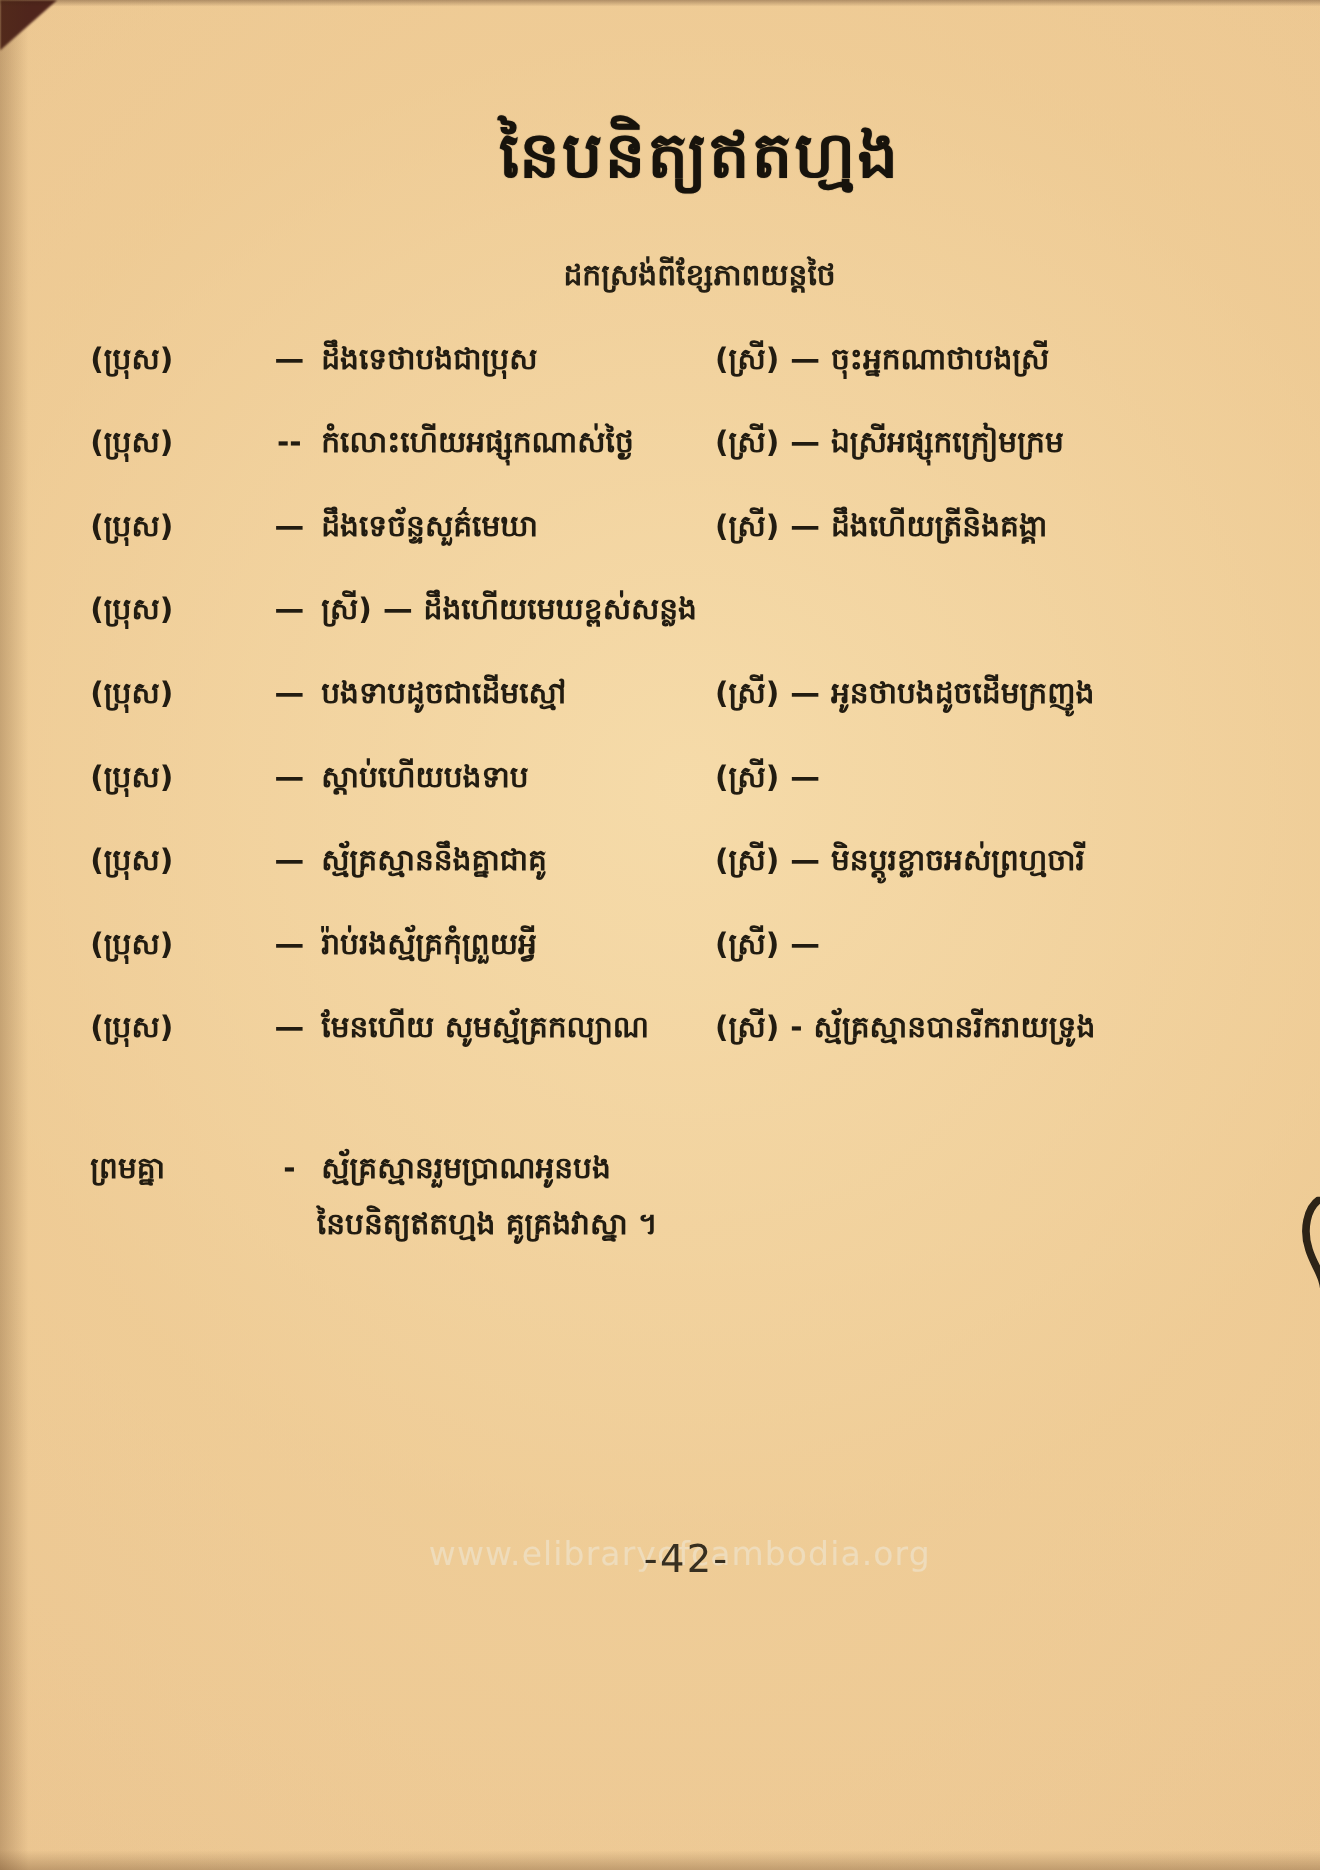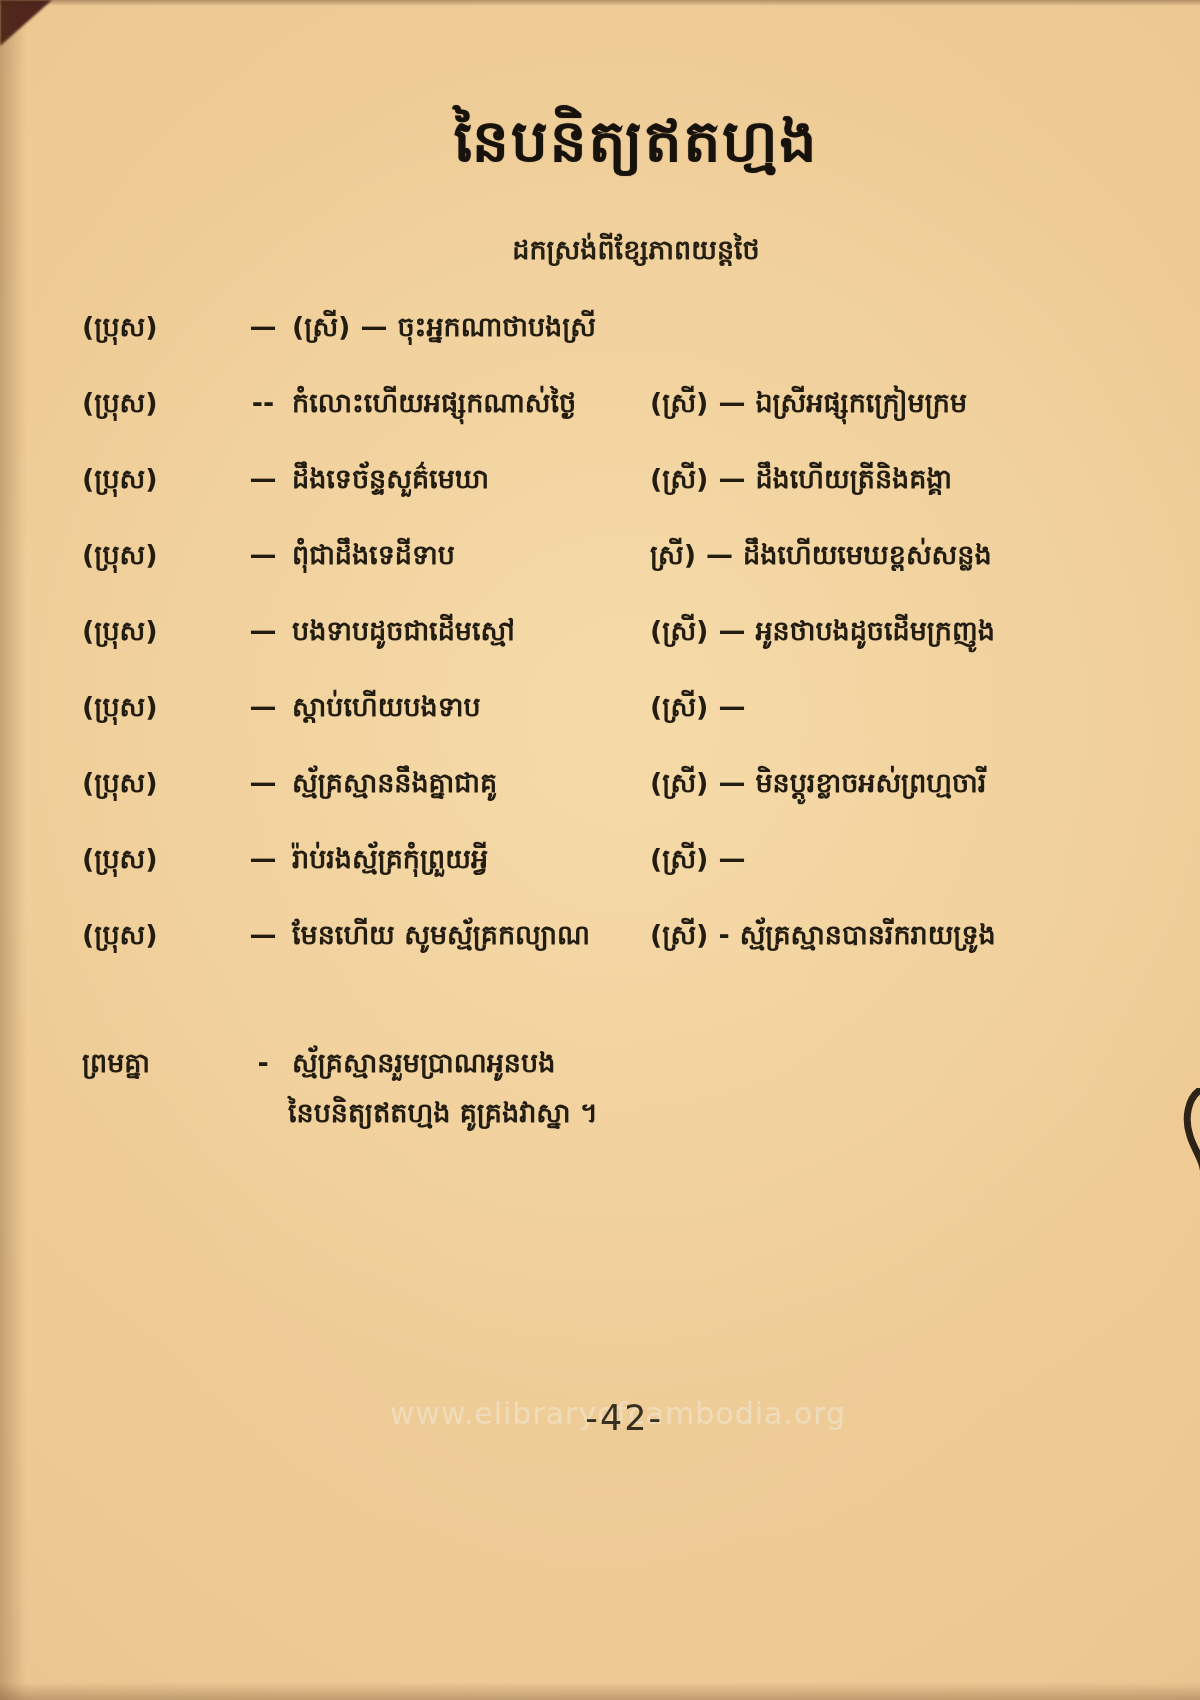--- a/index.html
+++ b/index.html
@@ -111,20 +111,21 @@
 
     <h1 class="song-title">នៃបនិត្យឥតហ្មង</h1>
 
 
     <div class="source-line">ដកស្រង់ពីខ្សែភាពយន្តថៃ</div>
 
     <div class="lyrics" id="lyrics-container">
         <div class="lyric-row">
         <span class="cell-speaker">(ប្រុស)</span>
         <span class="cell-dash">—</span>
+        <span class="cell-male">ដឹងទេថាបងជាប្រុស</span>
         <span class="cell-speaker2">(ស្រី)</span>
         <span class="cell-dash2">—</span>
         <span class="cell-female">ចុះអ្នកណាថាបងស្រី</span>
       </div>
         <div class="lyric-row">
         <span class="cell-speaker">(ប្រុស)</span>
         <span class="cell-dash">--</span>
         <span class="cell-male">កំលោះហើយអផ្សុកណាស់ថ្ងៃ</span>
         <span class="cell-speaker2">(ស្រី)</span>
         <span class="cell-dash2">—</span>
@@ -134,21 +135,20 @@
         <span class="cell-speaker">(ប្រុស)</span>
         <span class="cell-dash">—</span>
         <span class="cell-male">ដឹងទេច័ន្ទសួគ៌មេឃា</span>
         <span class="cell-speaker2">(ស្រី)</span>
         <span class="cell-dash2">—</span>
         <span class="cell-female">ដឹងហើយត្រីនិងគង្គា</span>
       </div>
         <div class="lyric-row">
         <span class="cell-speaker">(ប្រុស)</span>
         <span class="cell-dash">—</span>
-        <span class="cell-male">ពុំជាដឹងទេដីទាប</span>
         <span class="cell-speaker2">ស្រី)</span>
         <span class="cell-dash2">—</span>
         <span class="cell-female">ដឹងហើយមេឃខ្ពស់សន្លង</span>
       </div>
         <div class="lyric-row">
         <span class="cell-speaker">(ប្រុស)</span>
         <span class="cell-dash">—</span>
         <span class="cell-male">បងទាបដូចជាដើមស្មៅ</span>
         <span class="cell-speaker2">(ស្រី)</span>
         <span class="cell-dash2">—</span>

